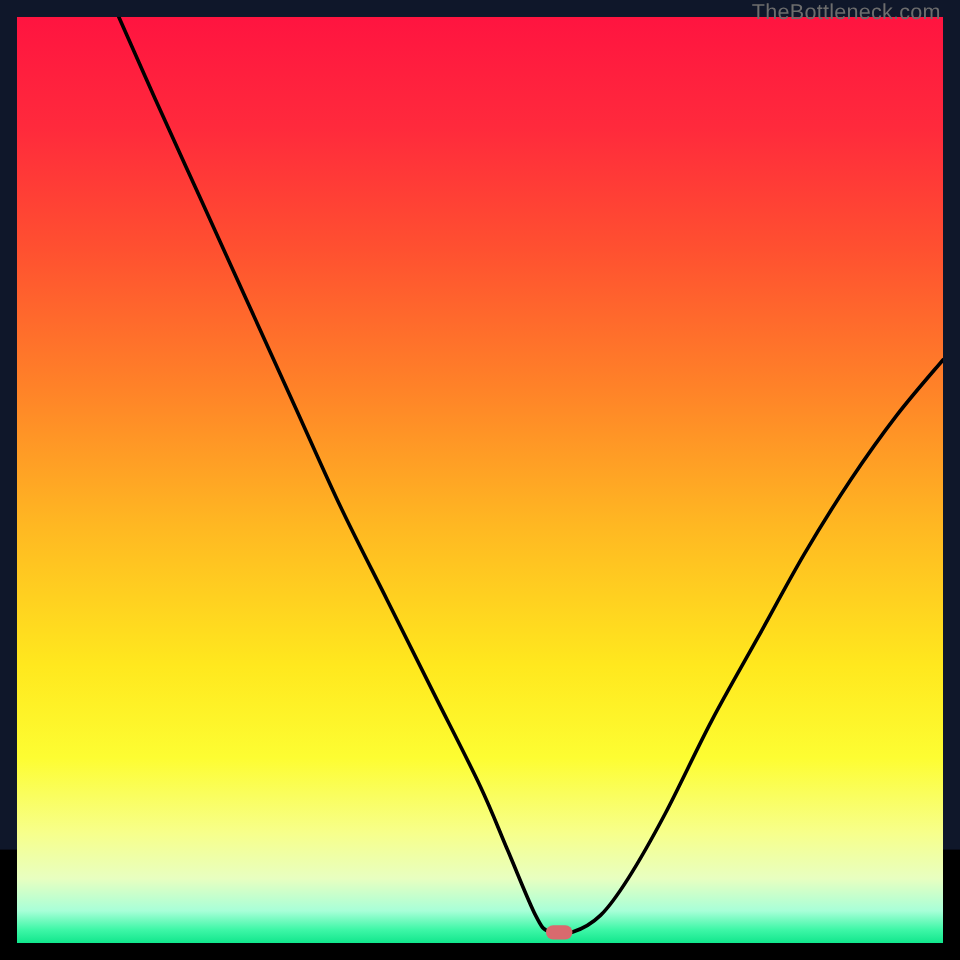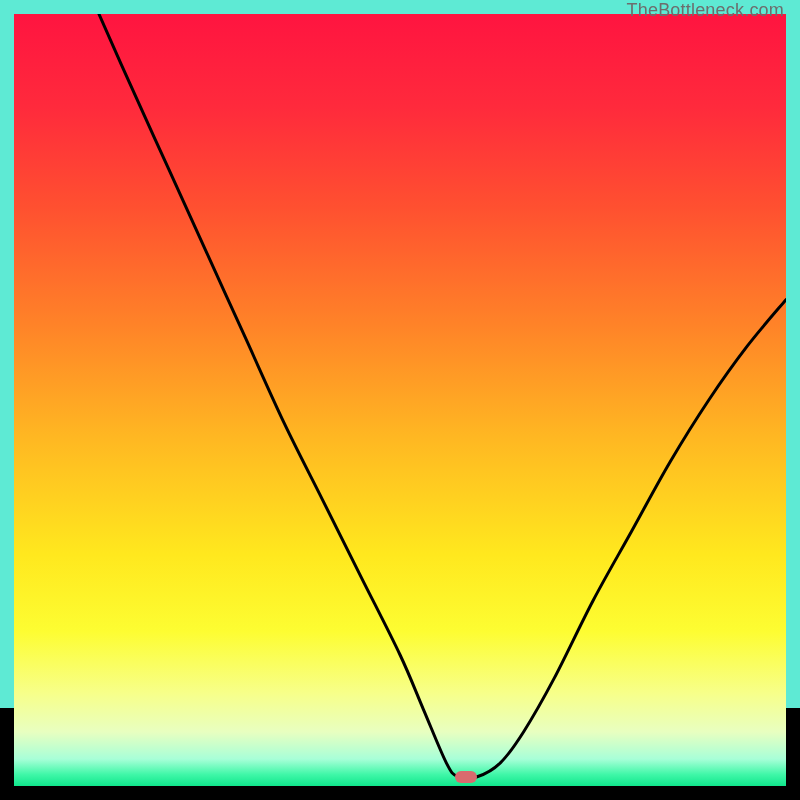--- a/index.html
+++ b/index.html
@@ -8,21 +8,21 @@
     width: 800px;
     height: 800px;
     background: #000;
     overflow: hidden;
     font-family: Arial, sans-serif;
   }
   .chart-container {
     position: relative;
     width: 800px;
     height: 708px;
-    background: #5eead4;
+    background: #0f172a;
   }
   .plot-area {
     position: absolute;
     left: 14px;
     top: 14px;
     width: 772px;
     height: 772px;
     overflow: hidden;
   }
   .gradient-bg {

